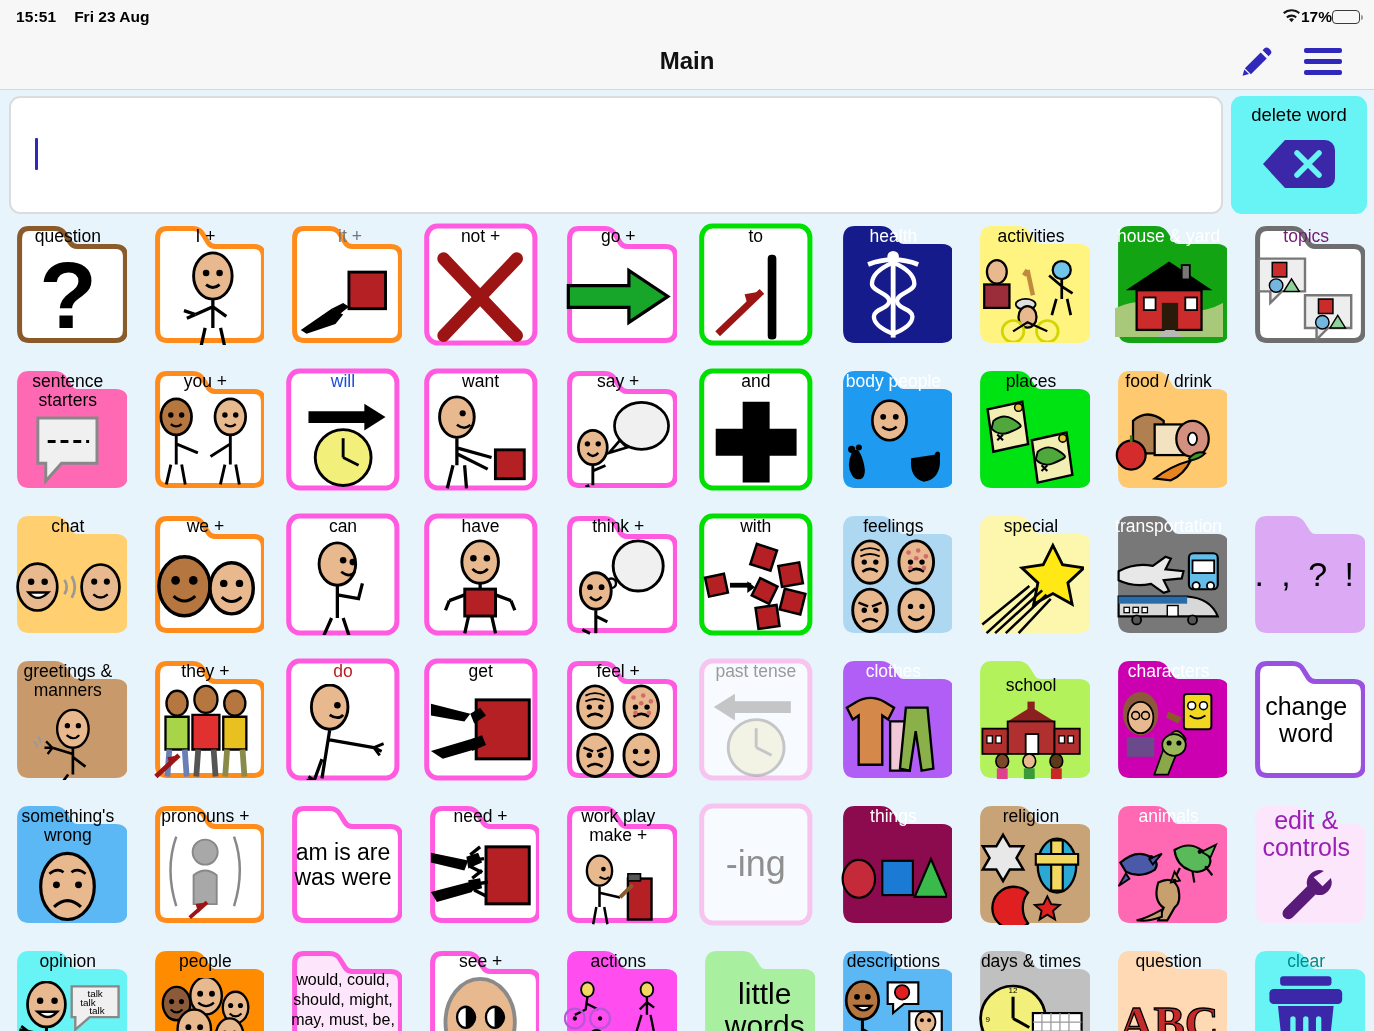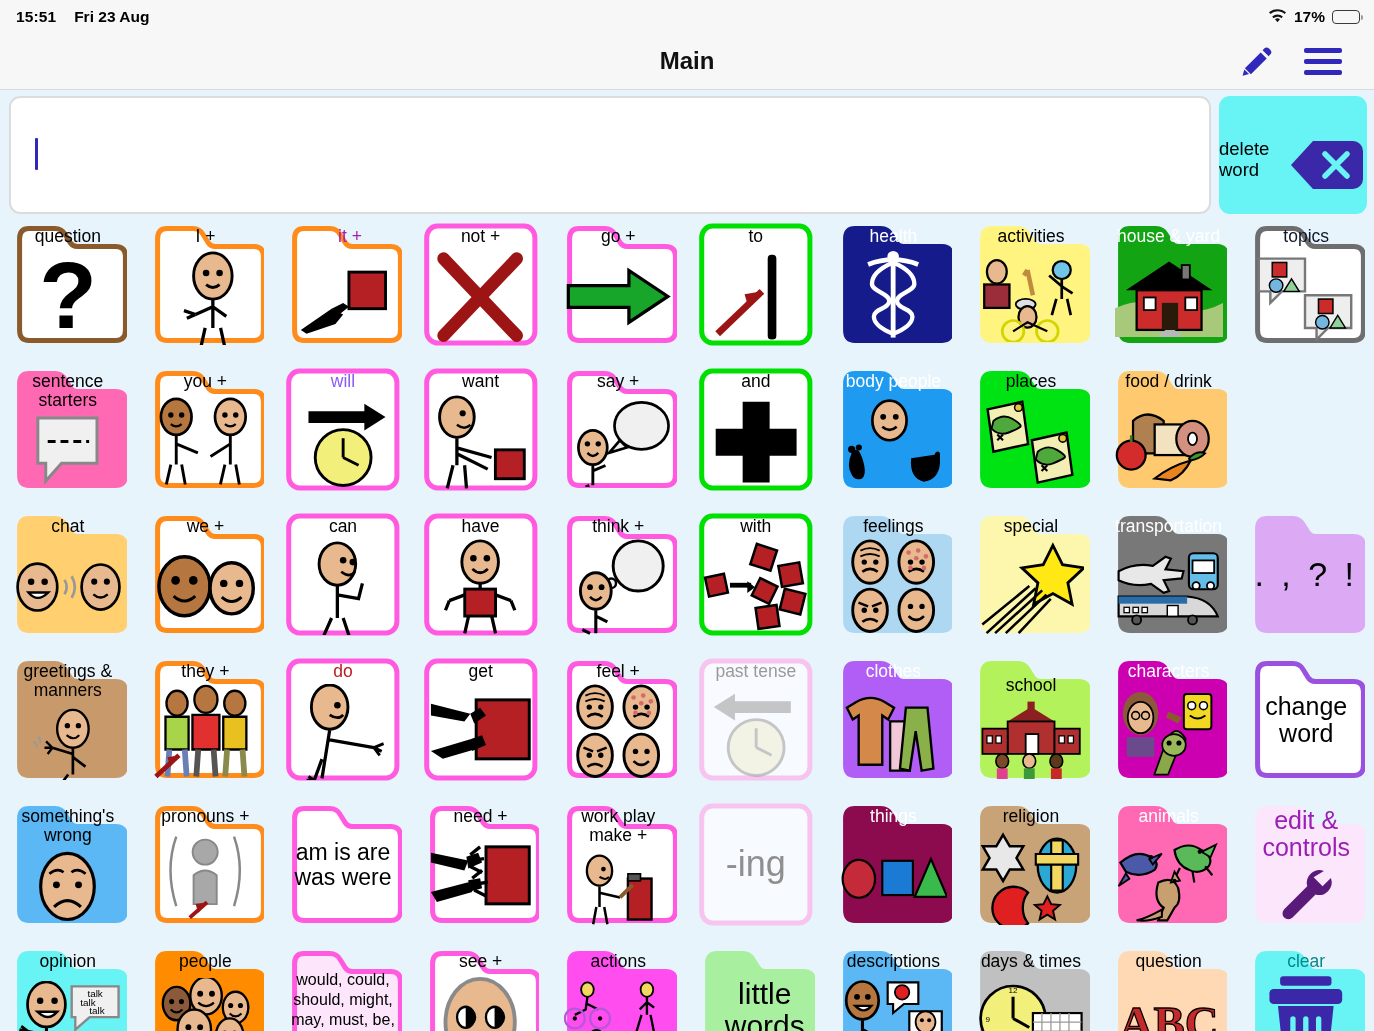--- a/index.html
+++ b/index.html
@@ -12,21 +12,21 @@
 
   
   .statusbar {
     height: 33px; background: #f7f7f7;
     display: flex; align-items: center;
     padding: 0 14px 0 16px;
     font-size: 15.5px; font-weight: 600; color: #000;
   }
   .sb-time { letter-spacing: .1px; }
   .sb-date { margin-left: 18px; }
-  .sb-right { margin-left: auto; display: flex; align-items: center; gap: 7px; }
+  .sb-right { margin-left: auto; display: flex; align-items: center; }
   .wifi-ico { width: 19px; height: 15px; display: block; }
   .sb-batt-pct { font-size: 15.5px; font-weight: 600; }
   .batt {
     width: 28px; height: 14px; border: 1.6px solid #3a3a3a;
     border-radius: 4px; position: relative; padding: 1.4px;
   }
   .batt:after {
     content: ""; position: absolute; right: -4px; top: 4px;
     width: 2.4px; height: 5px; background: #9a9a9a; border-radius: 0 2px 2px 0;
   }
@@ -57,22 +57,22 @@
   }
   .msgbar {
     flex: 1; background: #fff; border: 2px solid #dcdcdc;
     border-radius: 11px; position: relative;
   }
   .caret {
     position: absolute; left: 24px; top: 40px;
     width: 3px; height: 32px; background: #3028bb; border-radius: 1px;
   }
   .delword {
-    width: 148px; background: #68f3f5; border-radius: 11px;
-    display: flex; flex-direction: row; align-items: center;
+    width: 136px; background: #68f3f5; border-radius: 11px;
+    display: flex; flex-direction: column; align-items: center;
     padding-top: 9px;
   }
   .delword .lbl { font-size: 18.5px; color: #000; line-height: 1.1; }
   .bksp-ico { width: 80px; height: 56px; display: block; margin-top: 11px; }
 
   
   .grid {
     display: grid;
     grid-template-columns: repeat(10, 1fr);
     grid-auto-rows: 133px;
@@ -186,21 +186,21 @@
             <path d="M40 68l-12-4m12 4l-9 4" stroke="#000" stroke-width="3.4" fill="none"></path>
           </svg>
         </div>
       </div>
     </div>
     <div class="cellwrap">
       <div class="cell">
         <svg class="folder-svg" viewBox="0 0 100 100" preserveAspectRatio="none">
       <path d="M9 14 q0-8 8-8 h22 q6 0 9 5 l4 6 q2 3 6 3 h33 q8 0 8 8 v58 q0 8-8 8 h-74 q-8 0-8-8 z" fill="#ffffff" stroke="#ff8c1a" stroke-width="5" stroke-linejoin="round" vector-effect="non-scaling-stroke"></path>
     </svg>
-        <div class="label" style="color: #a21caf; margin-left: 14px;">it +</div>
+        <div class="label" style="color: #737373; margin-left: 14px;">it +</div>
         <div class="art">
           <svg viewBox="0 0 100 100">
             <rect x="56" y="24" width="38" height="38" fill="#b52025" stroke="#000" stroke-width="3"></rect>
             <path d="M6 84l32-22 12 6-8 10-30 10z" fill="#000"></path>
             <path d="M38 62l12-6 6 4-10 8z" fill="#000"></path>
           </svg>
         </div>
       </div>
     </div>
     <div class="cellwrap">
@@ -301,21 +301,21 @@
             <path d="M56 82l-10 8h30l-10-8z" fill="#b8b8b8"></path>
           </svg>
         </div>
       </div>
     </div>
     <div class="cellwrap">
       <div class="cell">
         <svg class="folder-svg" viewBox="0 0 100 100" preserveAspectRatio="none">
       <path d="M9 14 q0-8 8-8 h22 q6 0 9 5 l4 6 q2 3 6 3 h33 q8 0 8 8 v58 q0 8-8 8 h-74 q-8 0-8-8 z" fill="#ffffff" stroke="#6e6e6e" stroke-width="5" stroke-linejoin="round" vector-effect="non-scaling-stroke"></path>
     </svg>
-        <div class="label" style="color: #0f172a;">topics</div>
+        <div class="label" style="color: #701a75;">topics</div>
         <div class="art">
           <svg viewBox="0 0 110 100">
             <path d="M6 10h48v34H30l-12 12V44H6z" fill="#eee" stroke="#777" stroke-width="2.5"></path>
             <rect x="20" y="14" width="15" height="15" fill="#cc2b2b" stroke="#000" stroke-width="1.6"></rect>
             <circle cx="24" cy="38" r="7" fill="#74b6e0" stroke="#000" stroke-width="1.5"></circle>
             <path d="M40 31l8 13H32z" fill="#8fd39a" stroke="#000" stroke-width="1.5"></path>
             <path d="M54 48h48v34H78L66 94V82H54z" fill="#eee" stroke="#777" stroke-width="2.5"></path>
             <rect x="68" y="52" width="15" height="15" fill="#cc2b2b" stroke="#000" stroke-width="1.6"></rect>
             <circle cx="72" cy="76" r="7" fill="#74b6e0" stroke="#000" stroke-width="1.5"></circle>
             <path d="M88 69l8 13H80z" fill="#8fd39a" stroke="#000" stroke-width="1.5"></path>
@@ -357,21 +357,21 @@
             <path d="M88 43v32M88 52l-22 14M82 75l-5 22M94 75l4 22" stroke="#000" stroke-width="3.2" fill="none"></path>
           </svg>
         </div>
       </div>
     </div>
     <div class="cellwrap">
       <div class="cell">
         <svg class="folder-svg" viewBox="0 0 100 100" preserveAspectRatio="none">
     <rect x="4" y="4" width="92" height="92" rx="9" ry="9" fill="#ffffff" stroke="#ff5ae0" stroke-width="5" vector-effect="non-scaling-stroke"></rect>
   </svg>
-        <div class="label" style="color: #8b5cf6; text-align: center;">will</div>
+        <div class="label" style="color: #1d4ed8; text-align: center;">will</div>
         <div class="art">
           <svg viewBox="0 0 100 100">
             <path d="M14 18h58v-8l22 14-22 14v-8H14z" fill="#000"></path>
             <circle cx="50" cy="66" r="29" fill="#f2ef7a" stroke="#000" stroke-width="3"></circle>
             <path d="M50 66V46M50 66l16 8" stroke="#000" stroke-width="3"></path>
           </svg>
         </div>
       </div>
     </div>
     <div class="cellwrap">

